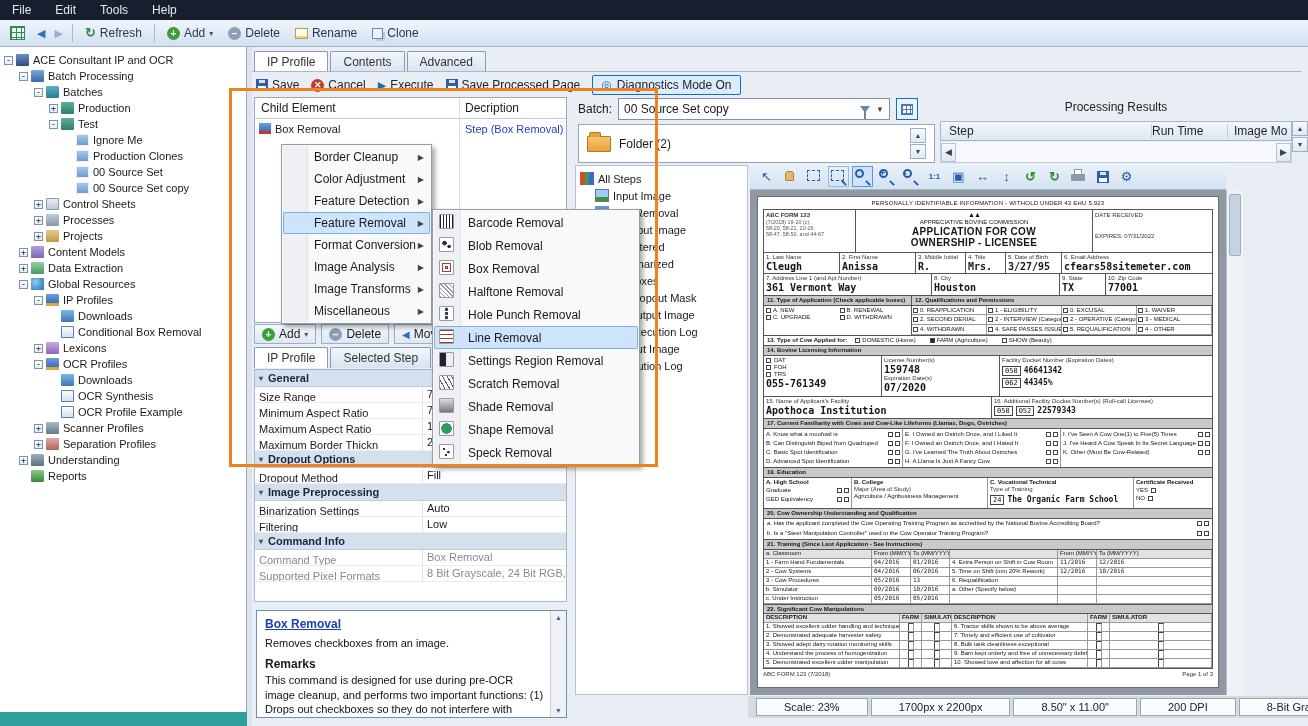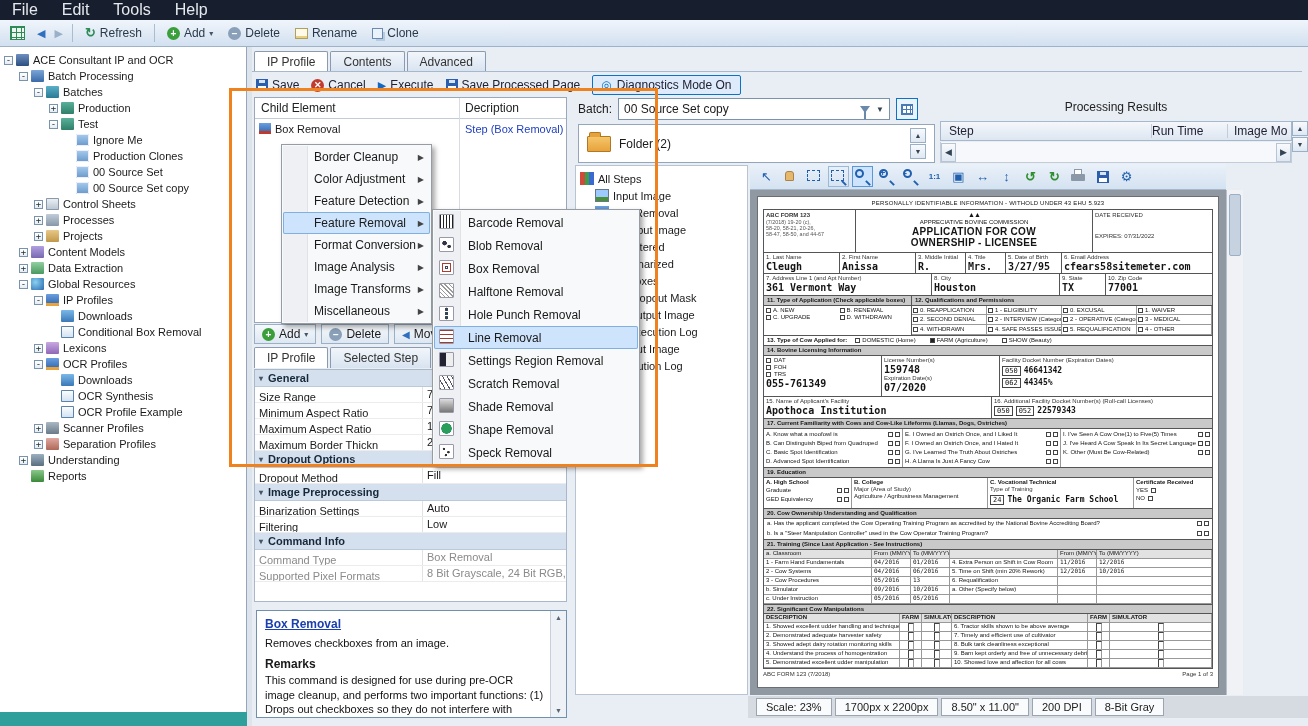--- a/index.html
+++ b/index.html
@@ -2,21 +2,21 @@
 <html><head>
 <meta charset="utf-8">
 <style>
 *{box-sizing:border-box;margin:0;padding:0}
 html,body{background:#555}
 .app{position:relative;width:1308px;height:726px;background:#e9eef5;overflow:hidden;
   font-family:"Liberation Sans",sans-serif;font-size:12px;color:#1a1a1a}
 
 
 .menubar{position:absolute;top:0;left:0;right:0;height:20px;background:#171e2e;display:flex;align-items:center;color:#e6e9ee}
-.menubar .mi{padding:2px 12px;font-size:16px;cursor:default}
+.menubar .mi{padding:2px 12px;font-size:12px;cursor:default}
 
 
 .toolbar{position:absolute;top:20px;left:0;right:0;height:27px;background:linear-gradient(#f0f5fb,#d2e0f0);
   border-bottom:1px solid #9fb2c8;display:flex;align-items:center;padding:0 4px;gap:3px;color:#2a3a4a}
 .tbtn{display:flex;align-items:center;gap:4px;padding:2px 6px;font-size:12px;border-radius:2px}
 .tsep{width:1px;height:18px;background:#aabccf;margin:0 3px}
 .navg{font-size:11px;padding:0 3px}
 .nav-back{color:#2f6fc0}.nav-fwd{color:#9ab0c8}
 .i-grid{width:15px;height:14px;border:1px solid #2e8b57;background:
   linear-gradient(#2e8b57 1px,transparent 1px),linear-gradient(90deg,#2e8b57 1px,transparent 1px),#eaf6ef;
@@ -189,21 +189,21 @@
 .prn{position:relative}
 .prn .p1{position:absolute;left:3px;top:8px;width:14px;height:7px;background:#8a98a8;border-radius:1px}
 .prn .p2{position:absolute;left:6px;top:3px;width:8px;height:6px;background:#fff;border:1px solid #8a98a8}
 .vcanvas{position:absolute;left:750px;top:190px;width:476px;bottom:31px;background:#9098a2;overflow:hidden}
 .vscroll{position:absolute;left:1226px;top:190px;width:17px;bottom:31px;background:#f0f2f5;border-left:1px solid #b6c0cc}
 .vthumb{position:absolute;left:2px;top:4px;width:12px;height:62px;background:#c6d2e0;border:1px solid #9ab0c6;border-radius:2px}
 .rightfill{position:absolute;left:1243px;top:165px;width:65px;bottom:31px;background:#e9eef5}
 
 
 .statusbar{position:absolute;left:748px;right:0;bottom:8px;height:22px;background:#d6dbe2;display:flex;align-items:center;gap:3px;padding:0 8px}
-.seg{background:#fafbfc;border:1px solid #9aa5b1;padding:2px 9px;font-size:11px;color:#222;white-space:nowrap}
+.seg{background:#fafbfc;border:1px solid #9aa5b1;padding:2px 27px;font-size:11px;color:#222;white-space:nowrap}
 
 
 .page{position:absolute;left:7px;top:6px;width:462px;height:492px;background:#fff;border:1px solid #6a6f76;
   color:#141414;overflow:hidden;padding:3px 5px;font-size:6px;line-height:1.15}
 .f-privacy{text-align:center;font-size:6px;letter-spacing:.2px;margin-bottom:2px}
 .f-head{display:flex;border:1px solid #555;height:44px}
 .f-meta{width:92px;border-right:1px solid #555;padding:2px;color:#333}
 .f-no{font-weight:bold}
 .f-meta2{white-space:pre-line;font-size:6px;transform:scale(.9);transform-origin:0 0;color:#555}
 .f-title{flex:1;text-align:center;padding-top:1px}

